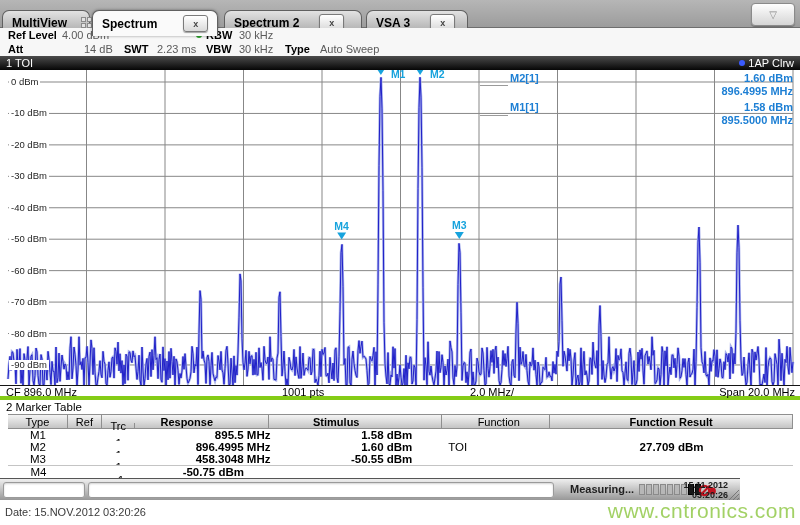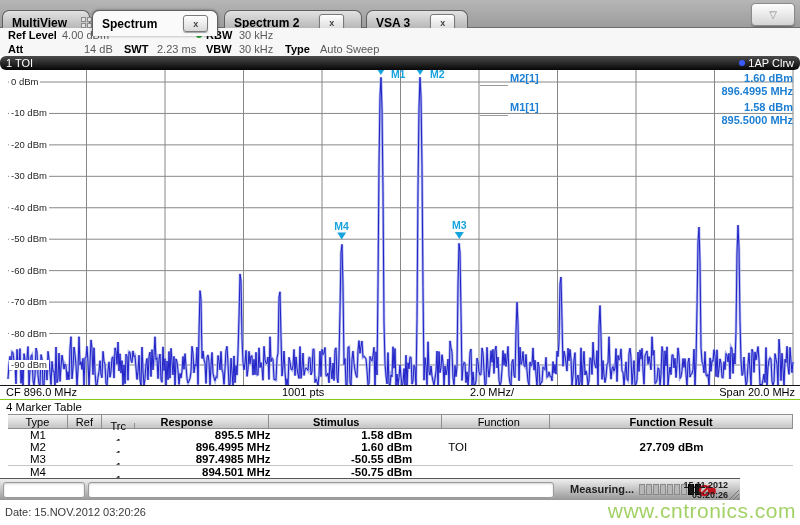--- a/index.html
+++ b/index.html
@@ -26,36 +26,36 @@
   
   .settings{position:absolute;top:28px;left:0;width:800px;height:28px;background:#f7f7f7;font-size:11px;}
   .settings span{position:absolute;white-space:nowrap;line-height:13px;}
   .slabel{font-weight:bold;color:#000;}
   .svalue{color:#5a5a5a;}
   .led{position:absolute;width:6px;height:6px;border-radius:50%;}
 
   
   .titlebar{position:absolute;top:56px;left:0;width:800px;height:14px;
             background:linear-gradient(#4c4c4c,#060606);color:#fff;font-size:11px;line-height:14px;
-            display:flex;justify-content:space-between;padding:0 6px;box-sizing:border-box;border-radius:6px;}
+            display:flex;justify-content:space-between;padding:0 6px;box-sizing:border-box;}
   .trace-tag{display:flex;align-items:center;gap:3px;}
   .trace-dot{width:6px;height:6px;border-radius:50%;}
 
   
   .plot{position:absolute;top:70px;left:0;width:800px;height:315px;background:#fff;}
   .ylab{position:absolute;left:9px;font-size:9.5px;color:#1d1d1d;background:#fff;padding:0 2px;line-height:10px;}
   .mbox{position:absolute;left:480px;right:7px;top:2px;height:62px;font-size:11px;font-weight:bold;}
   .mbox span{position:absolute;white-space:nowrap;line-height:13px;}
   .mname{left:30px;}
   .mval{right:0;text-align:right;}
   .leader{position:absolute;left:0;width:28px;height:1px;background:#9a9a9a;}
 
   
   .axisbar{position:absolute;top:385px;left:0;width:800px;height:15px;background:#fff;
-           border-top:1px solid #141414;border-bottom:1px solid #84cc16;box-sizing:border-box;
+           border-top:1px solid #141414;border-bottom:4px solid #84cc16;box-sizing:border-box;
            font-size:11px;color:#000;line-height:13px;padding-left:36px;}
   .axisbar span{position:absolute;white-space:nowrap;}
 
   
   .mt-title{position:absolute;top:400px;left:0;width:800px;height:14px;font-size:11.5px;color:#000;
             padding-left:6px;box-sizing:border-box;line-height:14px;background:#fff;}
   .mt-head{position:absolute;top:414px;left:8px;width:785px;height:15px;display:flex;
            background:linear-gradient(#f4f4f4,#c4c4c4);border-top:1px solid #8f8f8f;border-bottom:1px solid #8f8f8f;
            box-sizing:border-box;font-size:11px;color:#000;}
   .mt-head .cell{border-right:1px solid #8f8f8f;display:flex;align-items:center;justify-content:center;box-sizing:border-box;}
@@ -192,21 +192,21 @@
     </div>
   <div class="ylab" style="top: 7px;">0 dBm</div><div class="ylab" style="top: 38.44px;">-10 dBm</div><div class="ylab" style="top: 69.88px;">-20 dBm</div><div class="ylab" style="top: 101.32px;">-30 dBm</div><div class="ylab" style="top: 132.76px;">-40 dBm</div><div class="ylab" style="top: 164.2px;">-50 dBm</div><div class="ylab" style="top: 195.64px;">-60 dBm</div><div class="ylab" style="top: 227.08px;">-70 dBm</div><div class="ylab" style="top: 258.52px;">-80 dBm</div><div class="ylab" style="top: 289.96px;">-90 dBm</div></div>
 
   <div class="axisbar">
     <span style="left:6px;">CF 896.0 MHz</span>
     <span style="left:282px;">1001 pts</span>
     <span style="left:470px;">2.0 MHz/</span>
     <span style="right:5px;">Span 20.0 MHz</span>
   </div>
 
-  <div class="mt-title">4 Marker Table</div>
+  <div class="mt-title">2 Marker Table</div>
   <div class="mt-head" id="mt-head">
       <div class="cell w-type">Type</div>
       <div class="cell w-ref">Ref</div>
       <div class="cell w-trc">Trc</div>
       <div class="cell w-resp">Response</div>
       <div class="cell w-stim">Stimulus</div>
       <div class="cell w-func">Function</div>
       <div class="cell w-res">Function Result</div>
     </div>
   <div class="mt-body" id="mt-body">
@@ -225,30 +225,29 @@
         <div class="tc w-trc">1</div>
         <div class="tc w-stim">896.4995 MHz</div>
         <div class="tc w-resp">1.60 dBm</div>
         <div class="tc w-func">TOI</div>
         <div class="tc w-res">27.709 dBm</div>
       </div>
       <div class="trow">
         <div class="tc w-type">M3</div>
         <div class="tc w-ref"></div>
         <div class="tc w-trc">1</div>
-        <div class="tc w-stim">897.4985 MHz</div>
+        <div class="tc w-stim">458.3048 MHz</div>
         <div class="tc w-resp">-50.55 dBm</div>
         <div class="tc w-func"></div>
         <div class="tc w-res"></div>
       </div>
       <div class="trow">
         <div class="tc w-type">M4</div>
         <div class="tc w-ref"></div>
         <div class="tc w-trc">1</div>
-        <div class="tc w-stim">894.501 MHz</div>
         <div class="tc w-resp">-50.75 dBm</div>
         <div class="tc w-func"></div>
         <div class="tc w-res"></div>
       </div>
     </div>
 
   <div class="statusbar">
     <div class="sbox" style="left:3px;width:80px;"></div>
     <div class="sbox" style="left:88px;width:464px;"></div>
     <span class="measuring">Measuring...</span>

